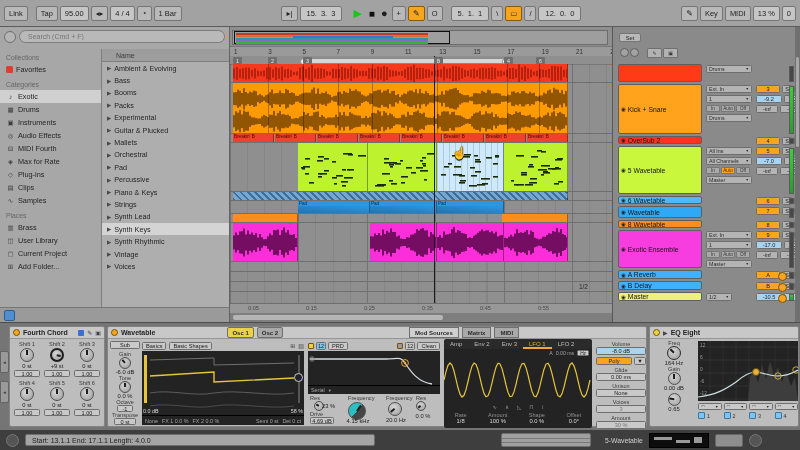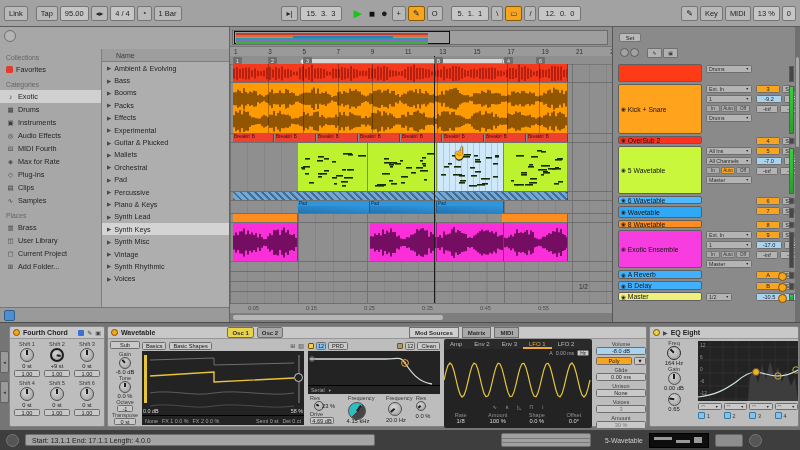--- a/index.html
+++ b/index.html
@@ -157,20 +157,21 @@
     <div class="tbtn tico">✎</div>
     <div class="tbtn">Key</div>
     <div class="tbtn">MIDI</div>
     <div class="tfield">13 %</div>
     <div class="tfield">0</div>
   </div>
 
   <div id="browser">
     <div id="b-search-row">
       <div id="b-collapse"></div>
+      <input id="b-search" placeholder="Search (Cmd + F)" style="">
     </div>
     <div id="b-cols">
       <div id="b-side">
           <div class="bsec">Collections</div>
           <div class="bitem">
             <div class="fav-swatch"></div>
             <div style="white-space: nowrap;">Favorites</div>
           </div>
           <div class="bsec">Categories</div>
           <div class="bitem sel">
@@ -241,24 +242,20 @@
             <div class="lrow">
               <div class="arr">▶</div>
               <div>Booms</div>
             </div>
             <div class="lrow">
               <div class="arr">▶</div>
               <div>Packs</div>
             </div>
             <div class="lrow">
               <div class="arr">▶</div>
-              <div>Effects</div>
-            </div>
-            <div class="lrow">
-              <div class="arr">▶</div>
               <div>Experimental</div>
             </div>
             <div class="lrow">
               <div class="arr">▶</div>
               <div>Guitar &amp; Plucked</div>
             </div>
             <div class="lrow">
               <div class="arr">▶</div>
               <div>Mallets</div>
             </div>
@@ -273,37 +270,37 @@
             <div class="lrow">
               <div class="arr">▶</div>
               <div>Percussive</div>
             </div>
             <div class="lrow">
               <div class="arr">▶</div>
               <div>Piano &amp; Keys</div>
             </div>
             <div class="lrow">
               <div class="arr">▶</div>
+              <div>Strings</div>
+            </div>
+            <div class="lrow">
+              <div class="arr">▶</div>
               <div>Synth Lead</div>
             </div>
             <div class="lrow sel">
               <div class="arr">▶</div>
               <div>Synth Keys</div>
             </div>
             <div class="lrow">
               <div class="arr">▶</div>
-              <div>Synth Misc</div>
+              <div>Synth Rhythmic</div>
             </div>
             <div class="lrow">
               <div class="arr">▶</div>
               <div>Vintage</div>
-            </div>
-            <div class="lrow">
-              <div class="arr">▶</div>
-              <div>Synth Rhythmic</div>
             </div>
             <div class="lrow">
               <div class="arr">▶</div>
               <div>Voices</div>
             </div>
           </div>
       </div>
     </div>
     <div id="b-foot">
         <div class="fico"></div>

